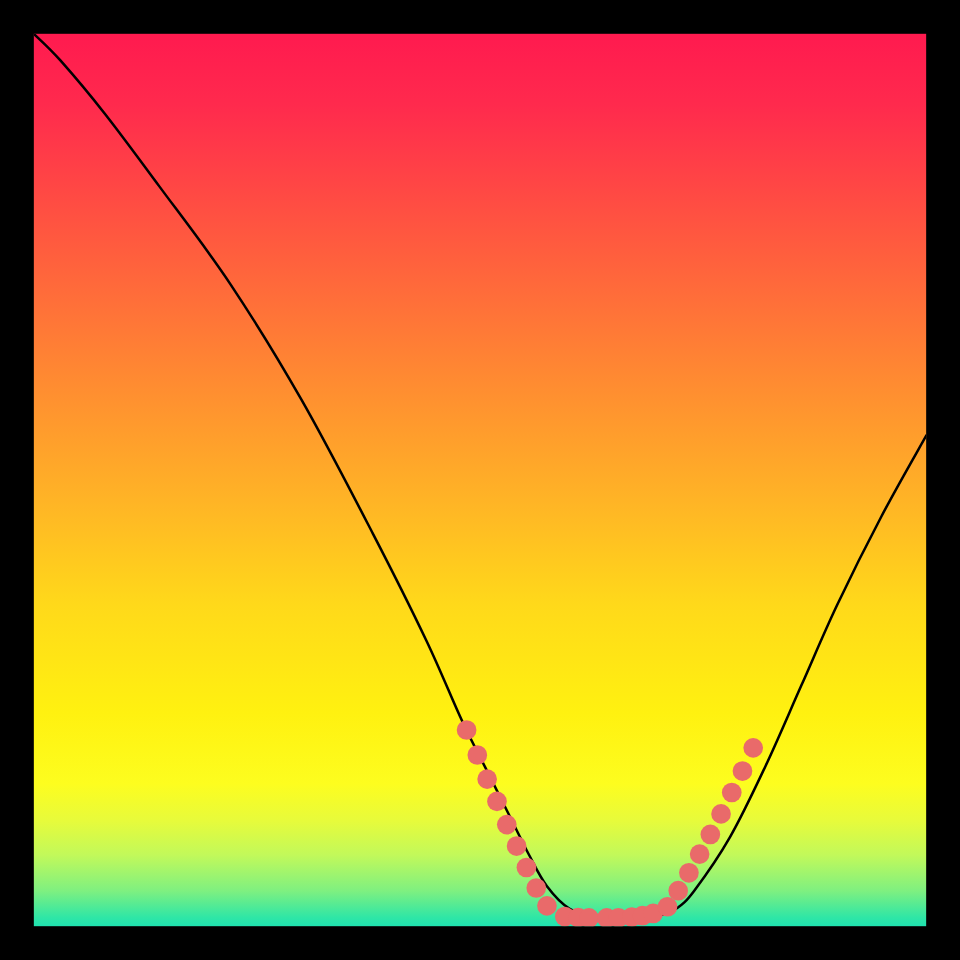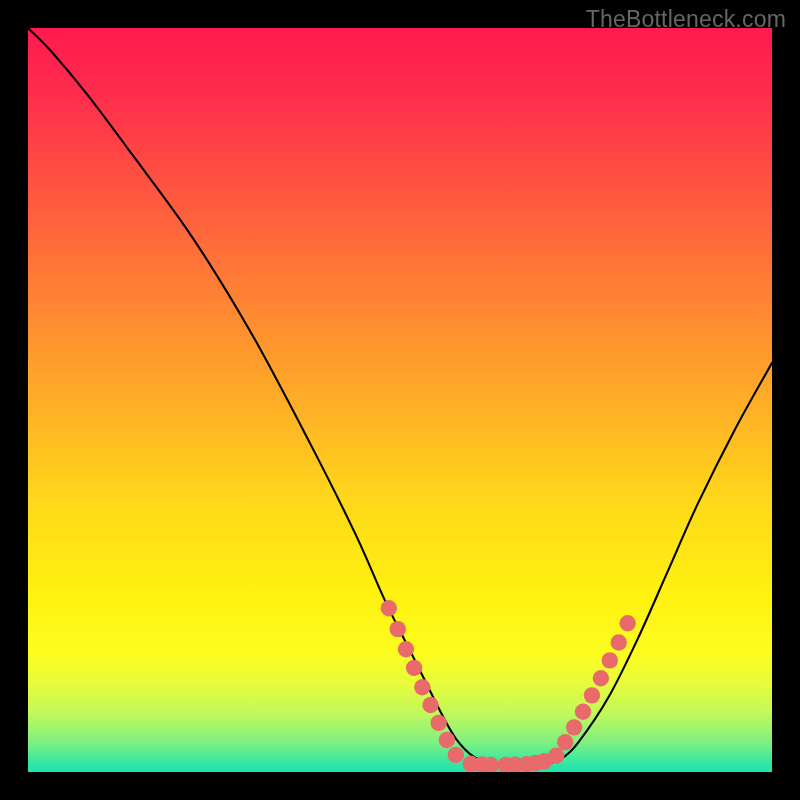--- a/index.html
+++ b/index.html
@@ -70,21 +70,20 @@
   .dot {
     fill: #e96a6a;
     stroke: none;
   }
 </style>
 </head>
 <body>
 
 <div class="stage">
 
-  <div class="watermark">TheBottleneck.com</div>
 
   <div class="plot">
     <div class="gradient"></div>
     <svg class="curve" viewBox="0 0 744 744" preserveAspectRatio="none">
       <path id="main-path" class="main-line" d="M 0,0 C 3.72,3.720000000000008 12.4,11.160000000000062 22.32,22.32000000000005 C 32.24,33.48000000000004 45.88,49.59999999999992 59.52,66.95999999999992 C 73.16,84.31999999999992 86.80000000000001,102.92 104.16000000000001,126.48000000000002 C 121.52000000000001,150.04000000000005 143.84,178.56000000000006 163.68,208.32000000000005 C 183.52,238.08000000000004 203.35999999999999,270.32000000000005 223.2,305.04 C 243.04,339.76 265.36,383.15999999999997 282.72,416.64 C 300.08000000000004,450.12 314.96000000000004,479.87999999999994 327.36,505.91999999999996 C 339.76,531.9599999999999 348.44,554.28 357.12,572.88 C 365.8,591.48 372.62,603.88 379.44,617.52 C 386.26,631.16 392.46000000000004,643.5600000000001 398.04,654.72 C 403.62,665.88 407.96000000000004,675.1800000000001 412.92,684.48 C 417.88,693.78 422.21999999999997,703.0799999999999 427.79999999999995,710.52 C 433.37999999999994,717.96 439.58,724.78 446.4,729.12 C 453.21999999999997,733.46 460.04,735.3199999999999 468.72,736.56 C 477.40000000000003,737.8 489.8,736.808 498.48,736.56 C 507.16,736.3119999999999 514.5999999999999,736.312 520.8,735.072 C 527,733.832 530.7199999999999,732.592 535.68,729.12 C 540.64,725.648 543.1199999999999,724.16 550.56,714.24 C 558,704.32 570.4000000000001,686.96 580.32,669.6 C 590.24,652.24 600.16,631.1600000000001 610.0799999999999,610.08 C 619.9999999999999,589 629.9200000000001,565.44 639.84,543.12 C 649.76,520.8 658.44,499.72 669.6,476.16 C 680.76,452.6 694.4,425.32 706.8,401.76 C 719.1999999999999,378.2 737.8,345.96 744,334.79999999999995"></path>
       <g id="dots">
           <circle cx="360.84" cy="580.3199999999999" r="8.2" class="dot"></circle>
           <circle cx="369.76800000000003" cy="601.152" r="8.2" class="dot"></circle>
           <circle cx="377.952" cy="621.24" r="8.2" class="dot"></circle>
           <circle cx="386.136" cy="639.84" r="8.2" class="dot"></circle>

